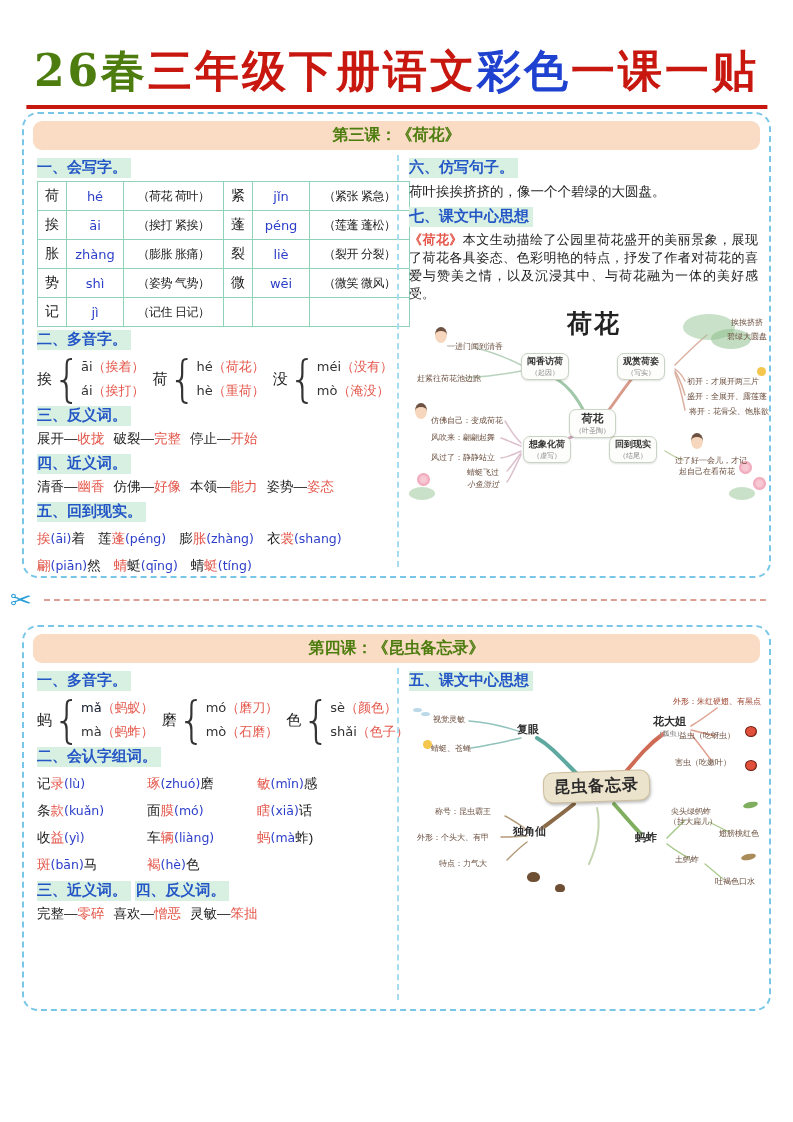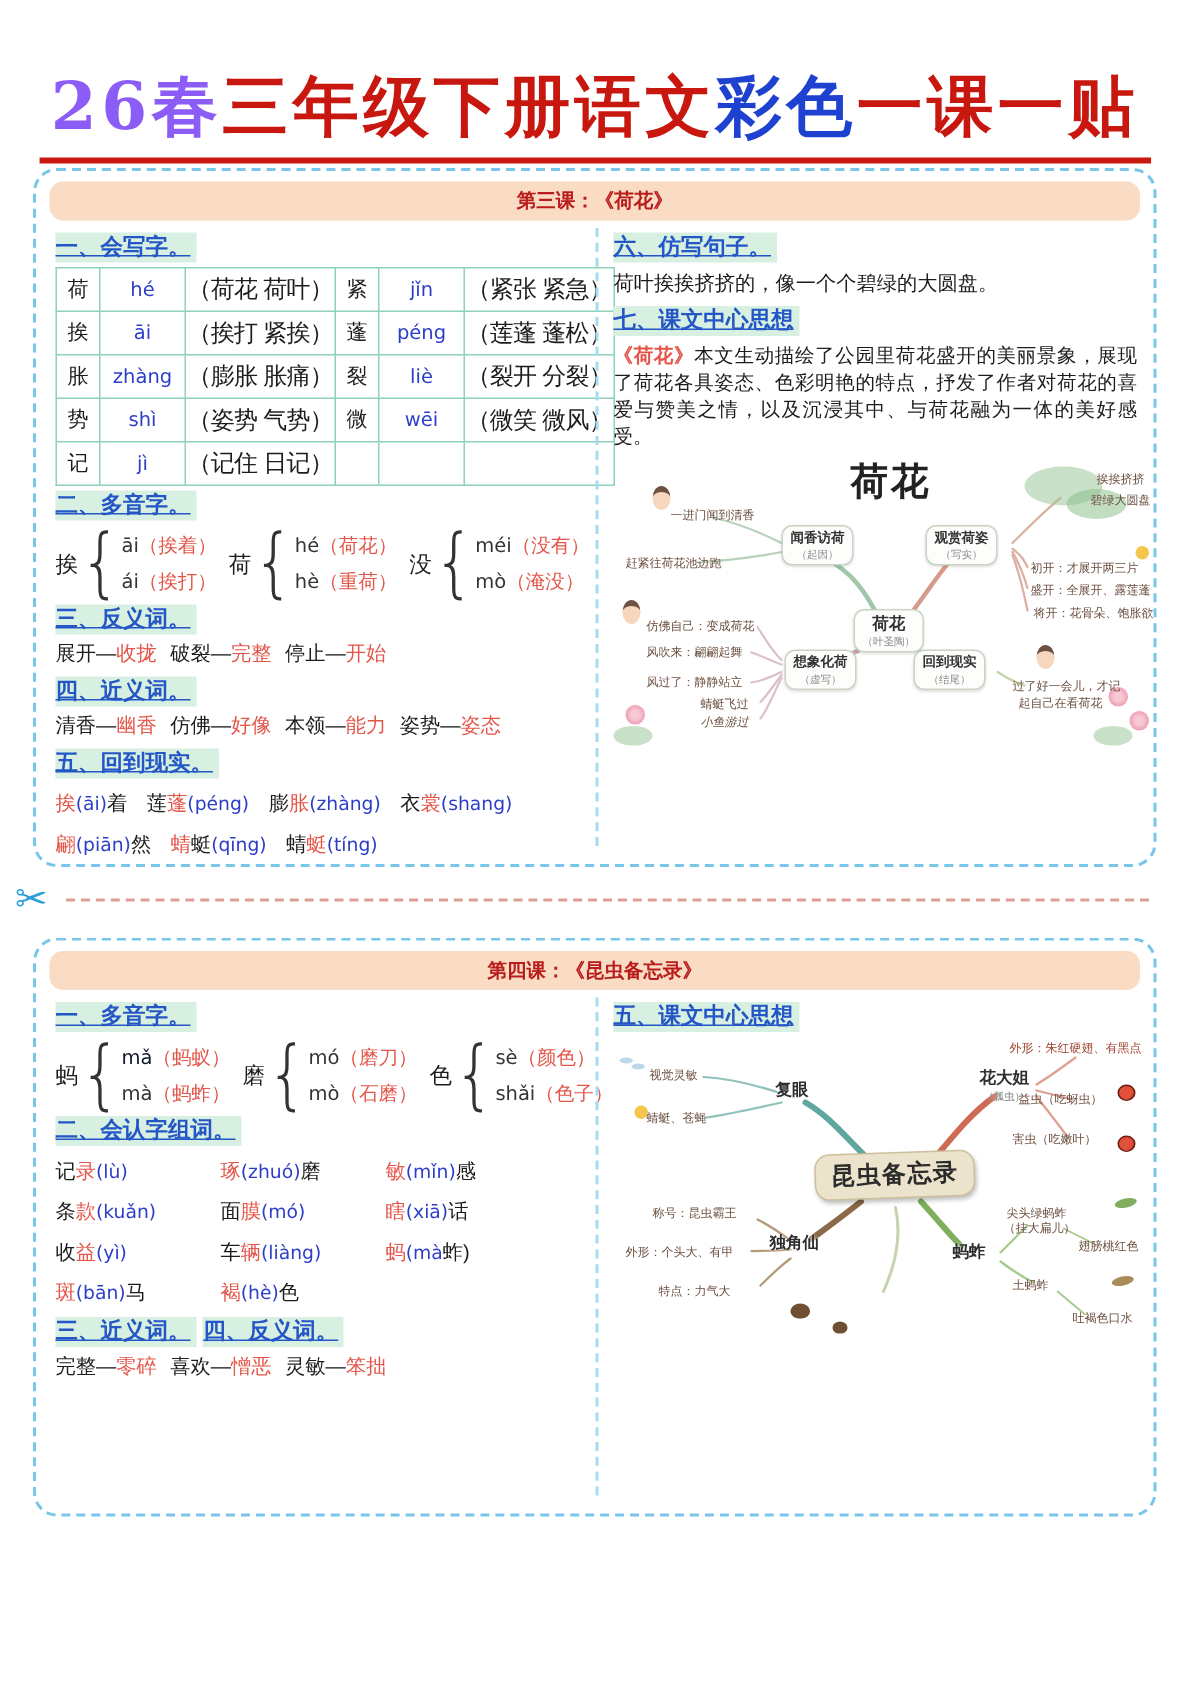--- a/index.html
+++ b/index.html
@@ -3,44 +3,44 @@
 <meta charset="utf-8">
 <style>
   html,body{margin:0;padding:0;background:#ffffff;}
   .page{position:relative;width:793px;height:1122px;background:#fff;overflow:hidden;
         font-family:"Liberation Sans","DejaVu Sans",sans-serif;color:#1c1c1c;}
 
   
   .page-title{position:absolute;top:42px;left:50%;transform:translateX(-50%);
     white-space:nowrap;font-size:44px;font-weight:900;letter-spacing:3px;
     border-bottom:4px solid #c7170e;padding:0 8px 4px;font-family:"DejaVu Serif","Liberation Serif",serif;}
-  .t-black{color:#8b5cf6;} .t-red{color:#c7170e;} .t-blue{color:#1f41d0;}
+  .t-black{color:#4d7c0f;} .t-red{color:#c7170e;} .t-blue{color:#1f41d0;}
 
   
   .card{position:absolute;left:22px;width:749px;box-sizing:border-box;
     border:2px dashed #79c7e8;border-radius:16px;background:#fff;padding:7px 9px;overflow:hidden;}
   .card1{top:112px;height:466px;}
   .card2{top:625px;height:386px;}
   .card-header{background:#f9dcc3;border-radius:9px;text-align:center;
-    font-weight:bold;font-size:13px;padding:4px 0;margin-bottom:5px;color:#b91c1c;}
+    font-weight:bold;font-size:16px;padding:4px 0;margin-bottom:5px;color:#4d7c0f;}
   .cols{display:flex;height:calc(100% - 36px);}
   .col-l{width:352px;flex:none;padding:0 6px 0 4px;}
   .v-divider{flex:none;border-left:2px dashed #a6dcf0;margin:0 2px;}
   .col-r{flex:1;padding:0 2px 0 8px;position:relative;}
 
   
   .h{display:inline-block;font-weight:bold;color:#2456c6;font-size:15px;
-     background:#d7f0e2;padding:0 4px 1px 0;margin:3px 0 3px;text-decoration:underline;}
+     background:#d7f0e2;padding:0 4px 1px 0;margin:3px 0 3px;}
 
   
   .wtable{width:100%;border-collapse:collapse;table-layout:fixed;}
   .wtable td{border:1.5px solid #8ed2b8;text-align:center;height:28px;padding:0 1px;overflow:hidden;}
   .td-c{width:26px;font-size:14px;}
   .td-p{width:54px;font-size:13px;}
-  .td-w{width:97px;font-size:16px;letter-spacing:-0.5px;}
+  .td-w{width:97px;font-size:12px;letter-spacing:-0.5px;}
   .py{color:#2c3ec9;font-family:"DejaVu Sans",sans-serif;}
 
   
   .dy-row{display:flex;align-items:center;margin:4px 0 2px;}
   .dy{display:inline-flex;align-items:center;margin-right:8px;flex:1;}
   .dy-char{font-size:15px;}
   .brace{line-height:1;color:#333;font-family:"DejaVu Sans",sans-serif;
     font-size:44px;font-weight:200;transform:scaleY(1.15);margin:0 0 0 1px;}
   .brace::before{content:"{";}
   .dy-opts{display:flex;flex-direction:column;gap:6px;font-size:13px;white-space:nowrap;}

